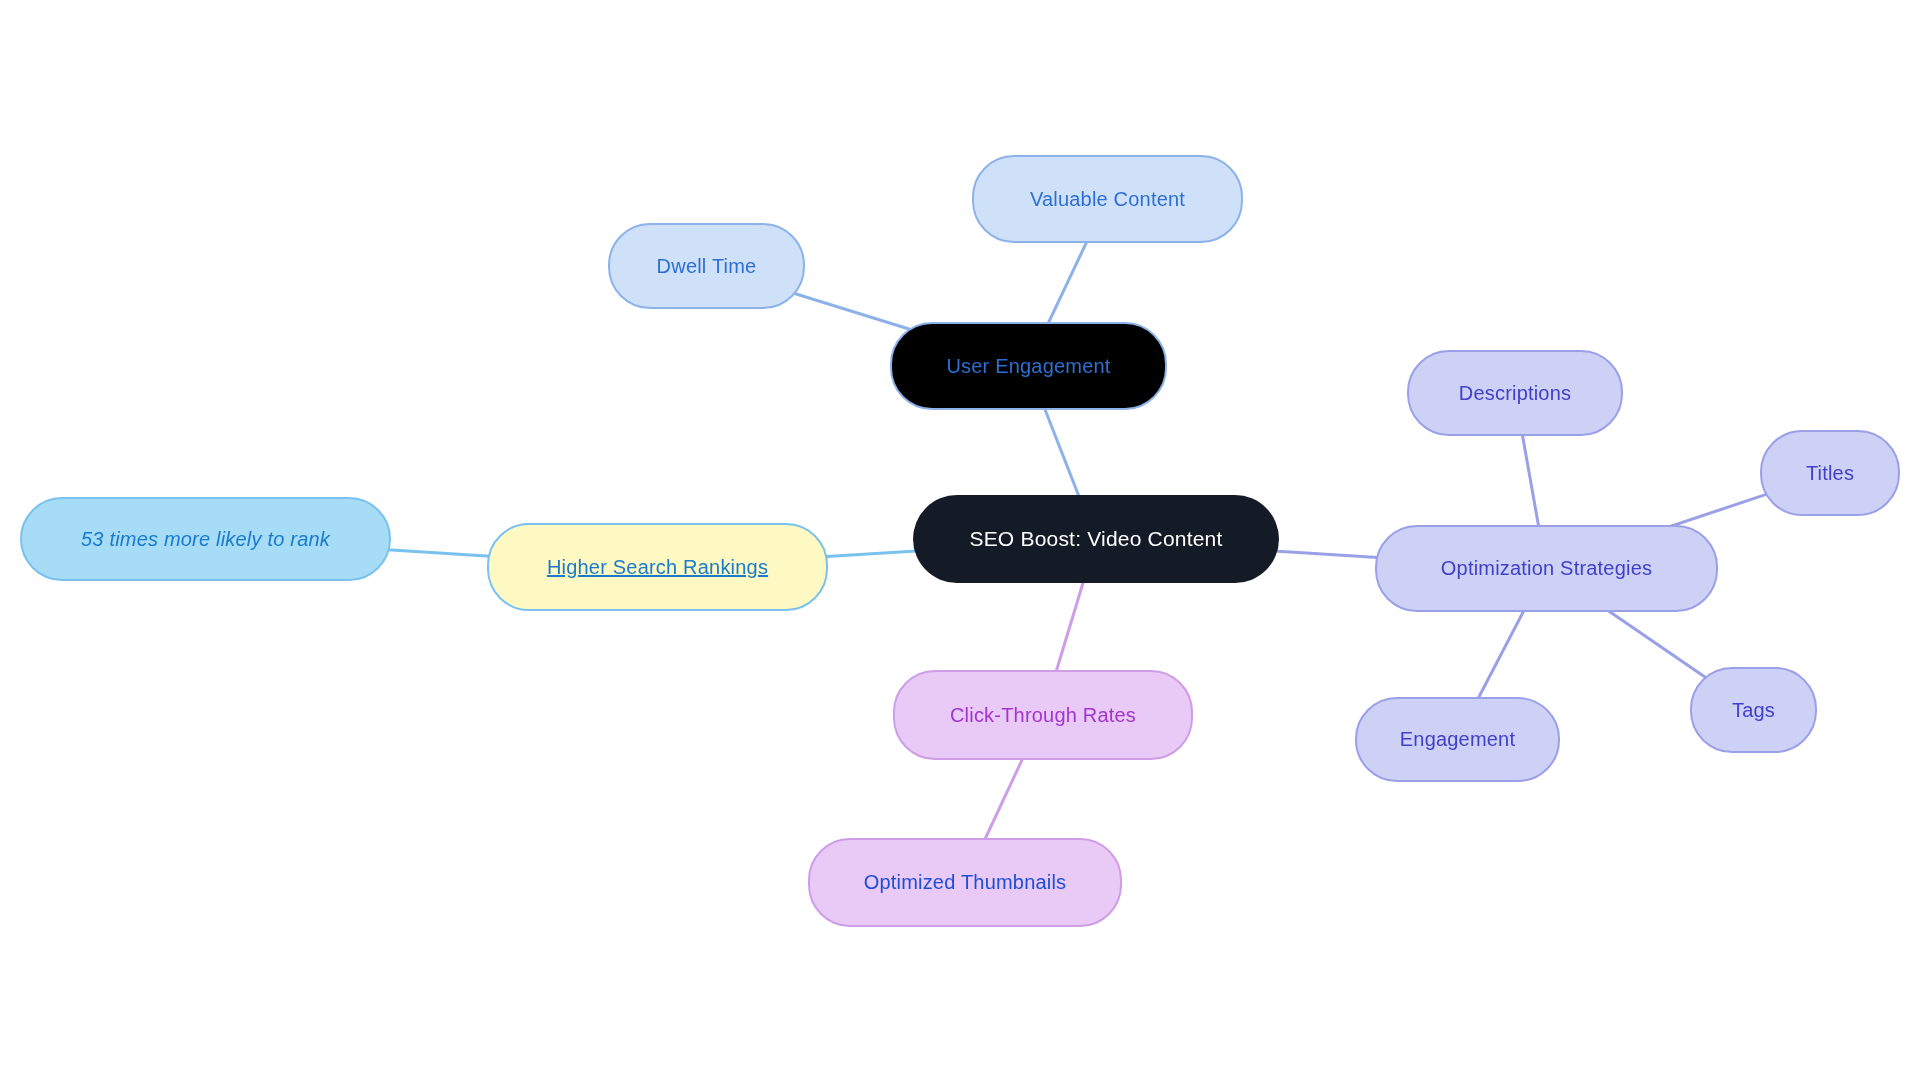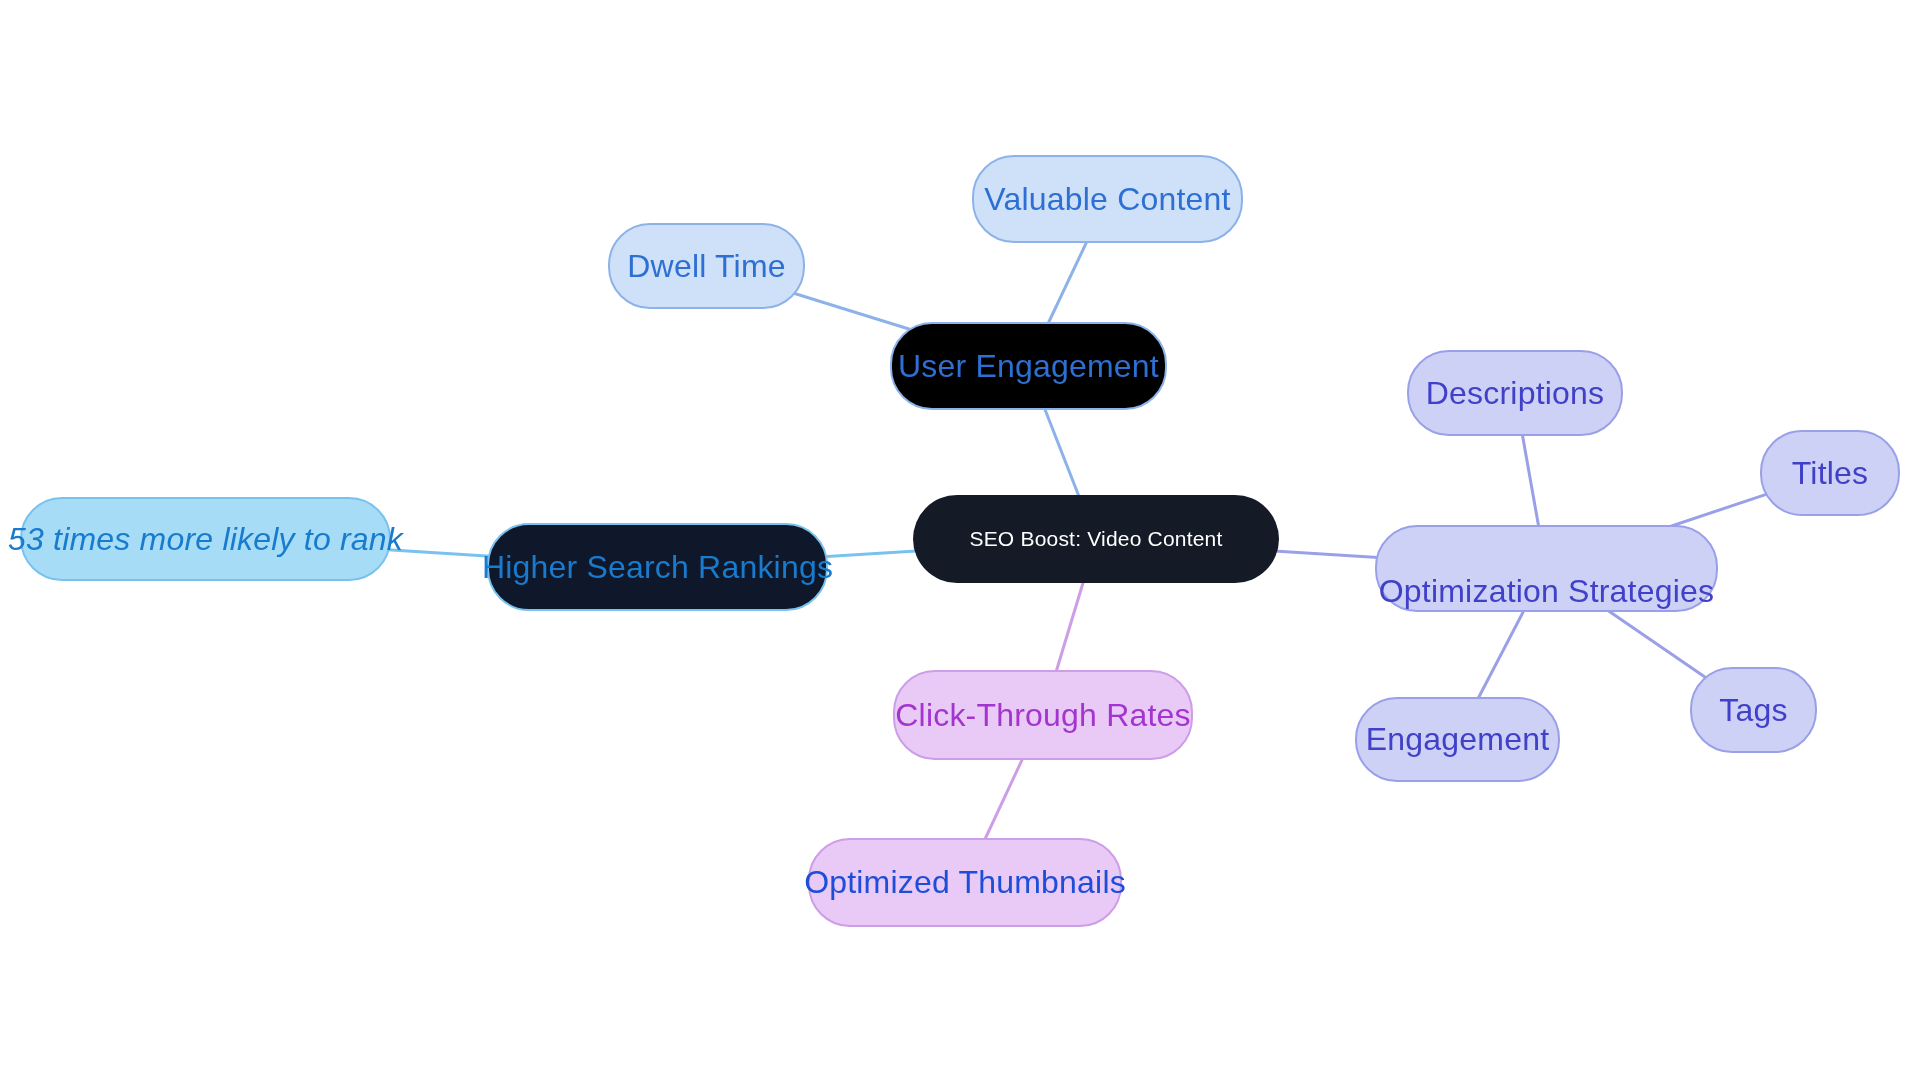--- a/index.html
+++ b/index.html
@@ -24,41 +24,41 @@
     pointer-events: none;
   }
   .node {
     position: absolute;
     display: flex;
     align-items: center;
     justify-content: center;
     box-sizing: border-box;
     border: 2px solid transparent;
     border-radius: 42px;
-    font-size: 32px;
+    font-size: 20px;
     letter-spacing: 0.2px;
     cursor: pointer;
     white-space: nowrap;
   }
   .node span { pointer-events: none; }
   .node.root {
     border: none;
     border-radius: 44px;
     font-size: 21px;
   }
   
   #n-root        { left: 913px;  top: 495px; width: 366px; height: 88px; }
   #n-engagement  { left: 890px;  top: 322px; width: 277px; height: 88px; }
   #n-dwell       { left: 608px;  top: 223px; width: 197px; height: 86px; }
   #n-valuable    { left: 972px;  top: 155px; width: 271px; height: 88px; }
   #n-rankings    { left: 487px;  top: 523px; width: 341px; height: 88px; }
   #n-stat53      { left: 20px;   top: 497px; width: 371px; height: 84px; }
   #n-ctr         { left: 893px;  top: 670px; width: 300px; height: 90px; }
   #n-thumbnails  { left: 808px;  top: 838px; width: 314px; height: 89px; }
-  #n-optimization{ left: 1375px; top: 525px; width: 343px; height: 87px; align-items: flex-end; }
+  #n-optimization{ left: 1375px; top: 525px; width: 343px; height: 87px; }
   #n-descriptions{ left: 1407px; top: 350px; width: 216px; height: 86px; }
   #n-titles      { left: 1760px; top: 430px; width: 140px; height: 86px; }
   #n-transcripts { left: 1355px; top: 697px; width: 205px; height: 85px; }
   #n-tags        { left: 1690px; top: 667px; width: 127px; height: 86px; }
 </style>
 </head>
 <body>
 
 <div class="canvas">
 
@@ -88,21 +88,21 @@
   <div class="node" id="n-engagement" style="background-color: #000000; border-color: rgb(140, 178, 233); color: rgb(45, 111, 210);">
     <span>User Engagement</span>
   </div>
   <div class="node" id="n-dwell" style="background-color: rgb(207, 225, 248); border-color: rgb(140, 178, 233); color: rgb(45, 111, 210);">
     <span>Dwell Time</span>
   </div>
   <div class="node" id="n-valuable" style="background-color: rgb(207, 225, 248); border-color: rgb(140, 178, 233); color: rgb(45, 111, 210);">
     <span>Valuable Content</span>
   </div>
 
-  <div class="node" id="n-rankings" style="background-color: #0f172a; border-color: rgb(121, 193, 238); color: rgb(24, 123, 205);">
+  <div class="node" id="n-rankings" style="background-color: #fef9c3; border-color: rgb(121, 193, 238); color: rgb(24, 123, 205); text-decoration: underline;">
     <span>Higher Search Rankings</span>
   </div>
   <div class="node" id="n-stat53" style="background-color: rgb(167, 220, 247); border-color: rgb(121, 193, 238); color: rgb(24, 123, 205); font-style: italic;">
     <span>53 times more likely to rank</span>
   </div>
 
   <div class="node" id="n-ctr" style="background-color: rgb(233, 201, 246); border-color: rgb(205, 157, 231); color: rgb(163, 53, 207);">
     <span>Click-Through Rates</span>
   </div>
   <div class="node" id="n-thumbnails" style="background-color: rgb(233, 201, 246); border-color: rgb(205, 157, 231); color: #1d4ed8;">

